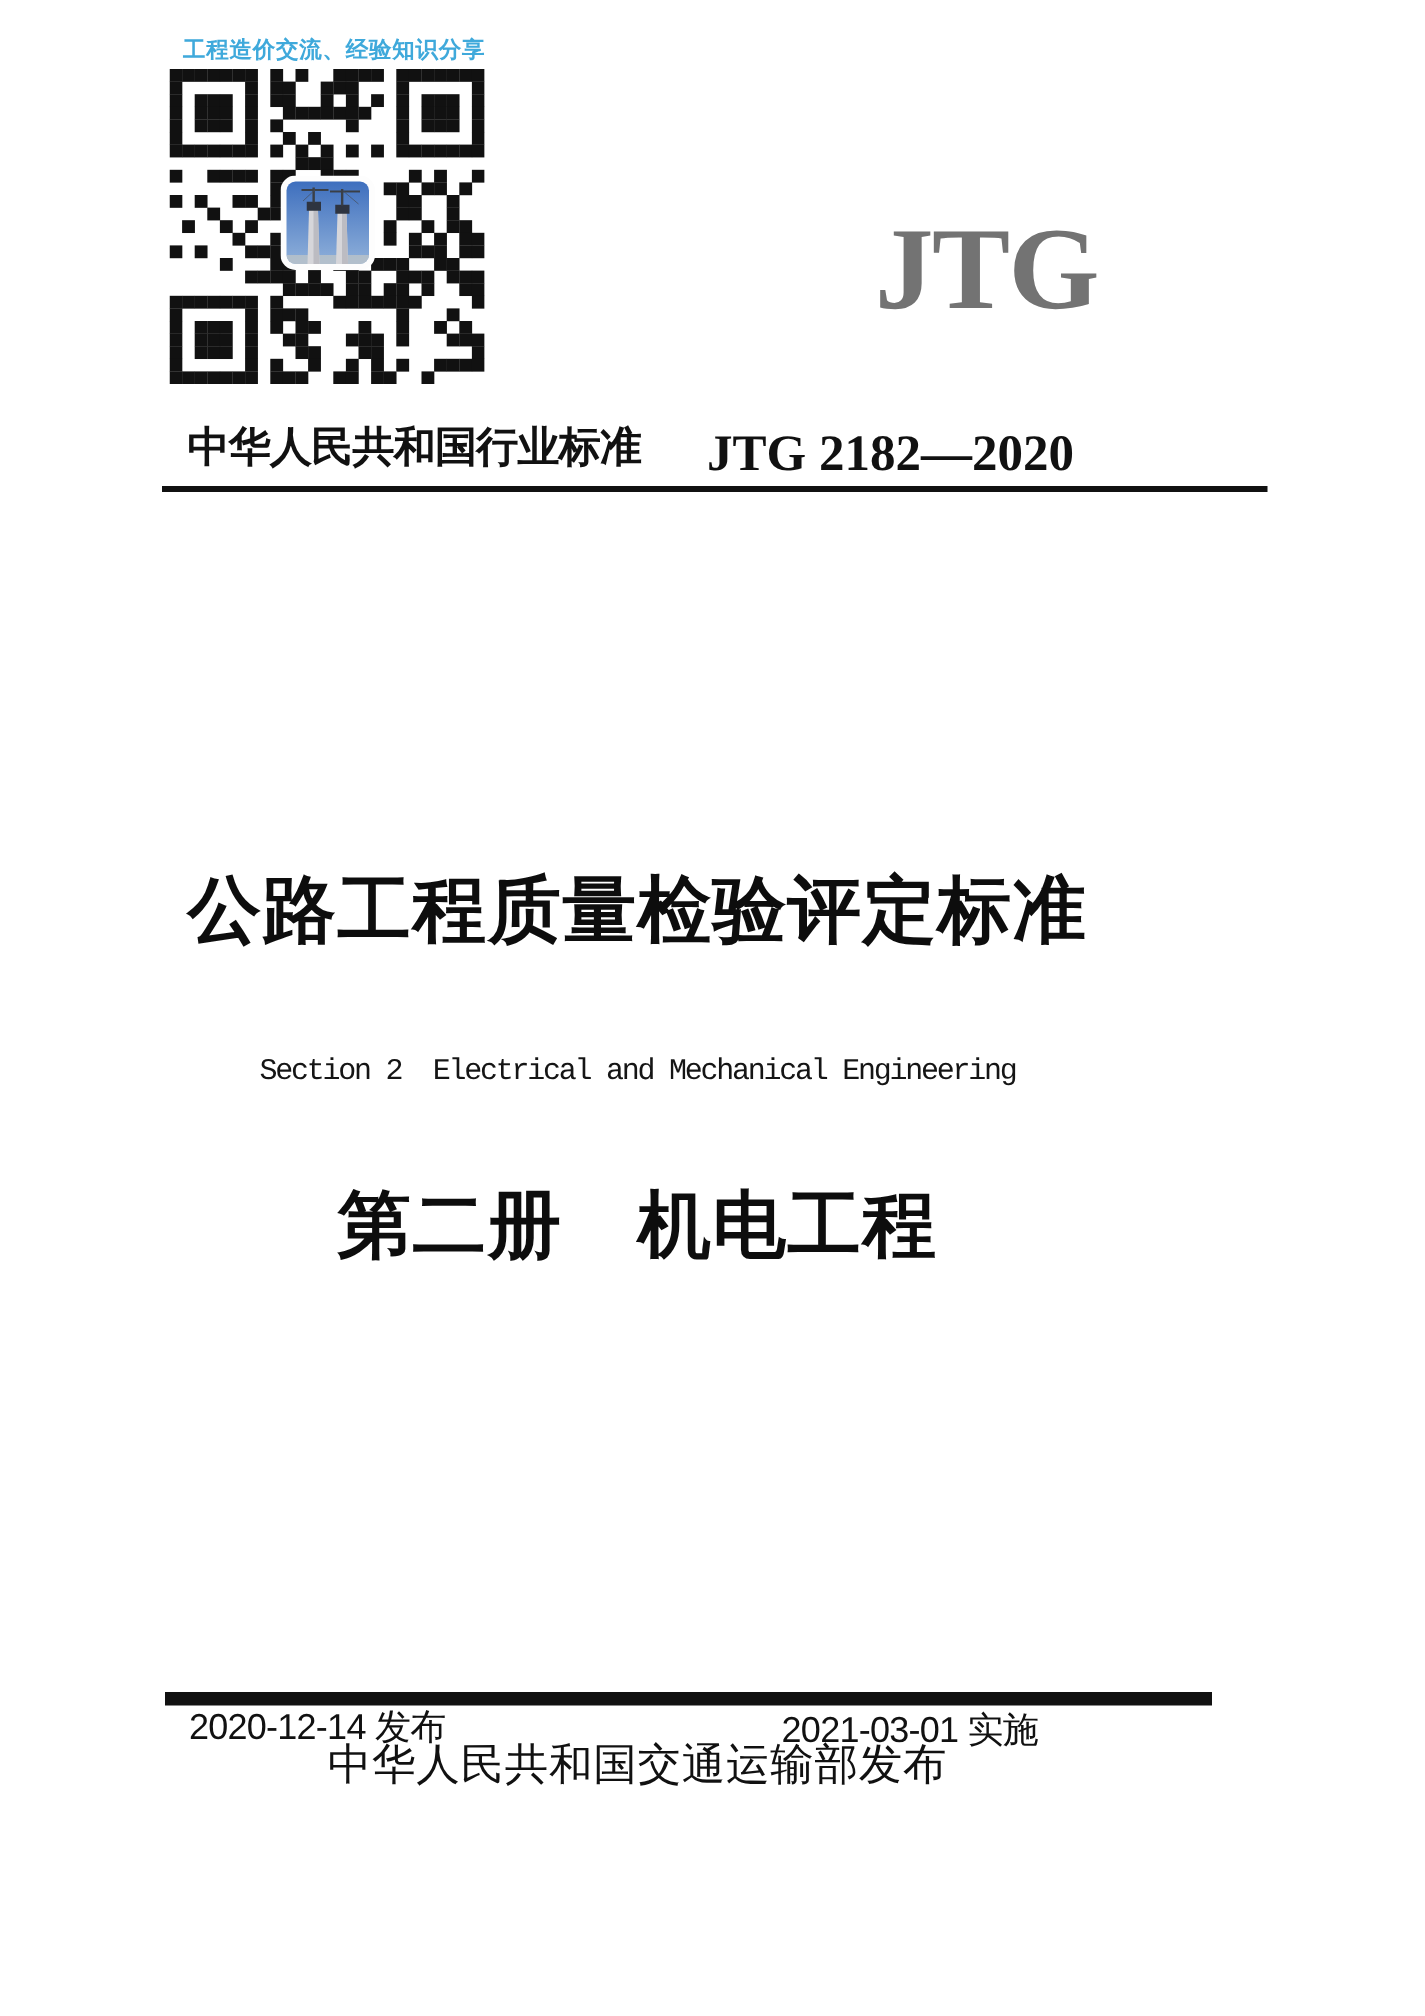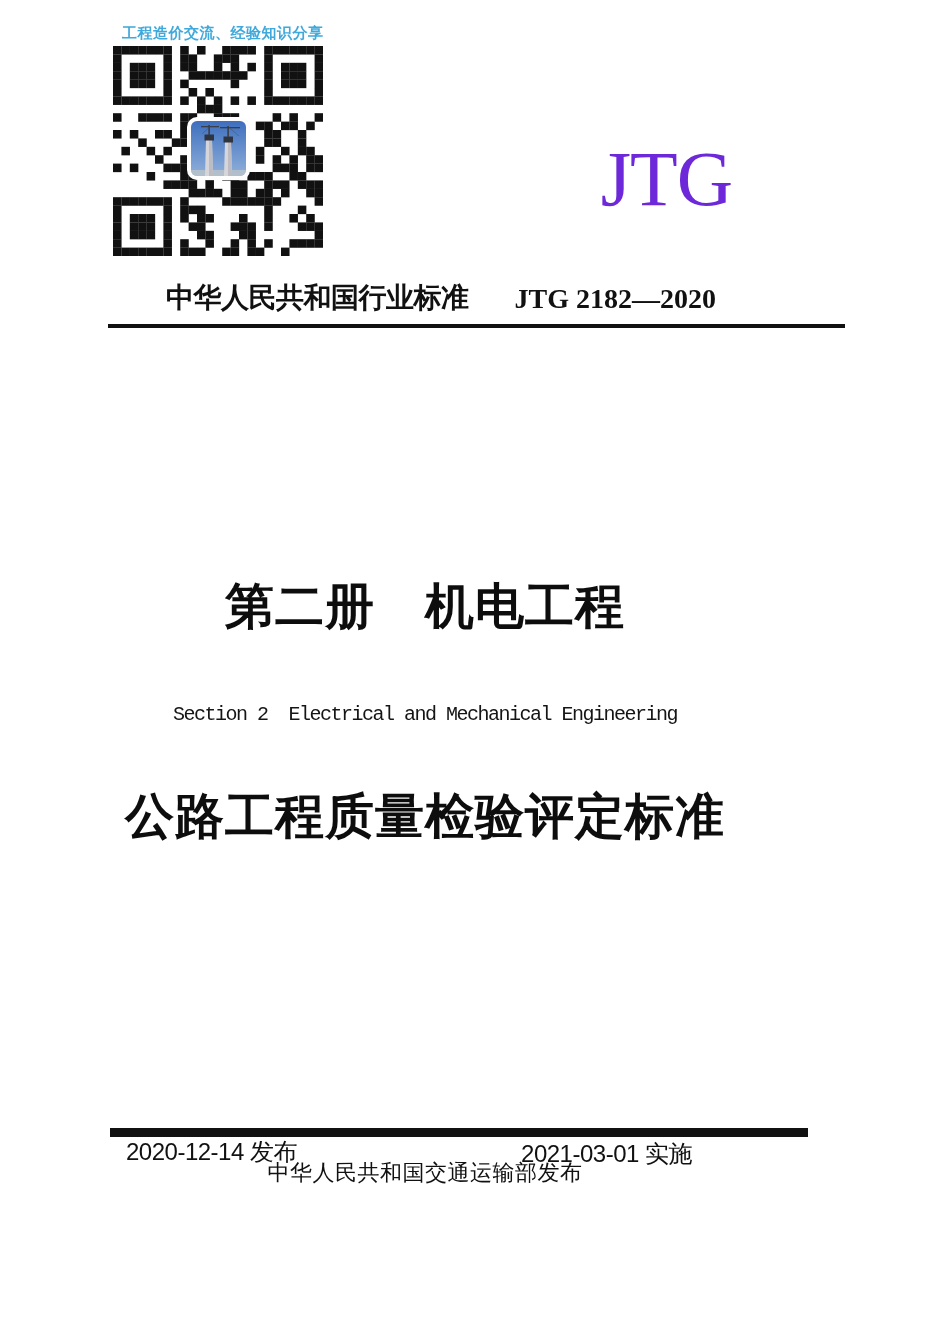--- a/index.html
+++ b/index.html
@@ -11,31 +11,31 @@
     position:absolute;left:122px;top:24px;
     font-size:15px;font-weight:bold;letter-spacing:0.5px;
     color:var(--accent,#3fa9db);white-space:pre;
   }
   .qr{position:absolute;left:113px;top:46px;width:210px;height:210px;}
   .qr svg{display:block;width:210px;height:210px;}
   .qr-photo{position:absolute;left:74px;top:71px;width:63px;height:63px;}
   .qr-photo svg{display:block;width:63px;height:63px;}
   .jtg-logo{
     position:absolute;top:140px;right:118px;
-    font-family:"Liberation Serif",serif;font-weight:normal;
-    font-size:78px;line-height:1;letter-spacing:-1px;color:#6d28d9;
+    font-family:"Liberation Serif",serif;font-weight:bold;
+    font-size:78px;line-height:1;letter-spacing:-1px;color:#737373;
   }
   .std-label{
     position:absolute;left:125px;top:282px;
-    font-size:28px;font-weight:bold;line-height:1.15;letter-spacing:-0.5px;margin-left:41px;
+    font-size:28px;font-weight:bold;line-height:1.15;letter-spacing:-0.5px;
   }
   .std-code{
     position:absolute;right:134px;top:283px;
     font-family:"Liberation Serif",serif;font-weight:bold;
-    font-size:28px;line-height:1.15;white-space:pre;
+    font-size:34px;line-height:1.15;white-space:pre;
   }
   .rule{position:absolute;background:#111;}
   .rule-top{left:108px;top:324px;width:737px;height:4px;}
   .rule-bottom{left:110px;top:1128px;width:698px;height:9px;}
   .title-cn{
     position:absolute;left:0;right:0;top:432px;
     text-align:center;font-family:"Liberation Serif",serif;
     font-weight:bold;font-size:49px;line-height:70px;
     letter-spacing:1px;white-space:pre;color:#0d0d0d;
   }
@@ -47,21 +47,21 @@
   .date-left{
     position:absolute;left:126px;top:1094px;
     font-size:24px;line-height:1.2;letter-spacing:-0.5px;white-space:pre;margin-top:44px;
   }
   .date-right{
     position:absolute;right:158px;top:1140px;
     font-size:24px;line-height:1.2;letter-spacing:-0.5px;white-space:pre;
   }
   .publisher{
     position:absolute;left:0;right:0;top:1160px;
-    text-align:center;font-size:22px;line-height:1.2;letter-spacing:0.5px;
+    text-align:center;font-size:29px;line-height:1.2;letter-spacing:0.5px;
   }
 </style>
 </head>
 <body>
 
 <div class="page">
 
   <div class="watermark">工程造价交流、经验知识分享</div>
 
   <div class="qr">
@@ -400,22 +400,22 @@
 
   <div class="jtg-logo">JTG</div>
 
   <div class="std-label">中华人民共和国行业标准</div>
 
   <div class="std-code">JTG 2182—2020</div>
 
   <div class="rule rule-top"></div>
 
   <div class="title-cn">
+    <div>公路工程质量检验评定标准</div>
     <div>第二册　机电工程</div>
-    <div>公路工程质量检验评定标准</div>
   </div>
 
   <div class="title-en">
     <div>Section 2  Electrical and Mechanical Engineering</div>
   </div>
 
   <div class="date-left">2020-12-14 发布</div>
 
   <div class="date-right">2021-03-01 实施</div>
 

